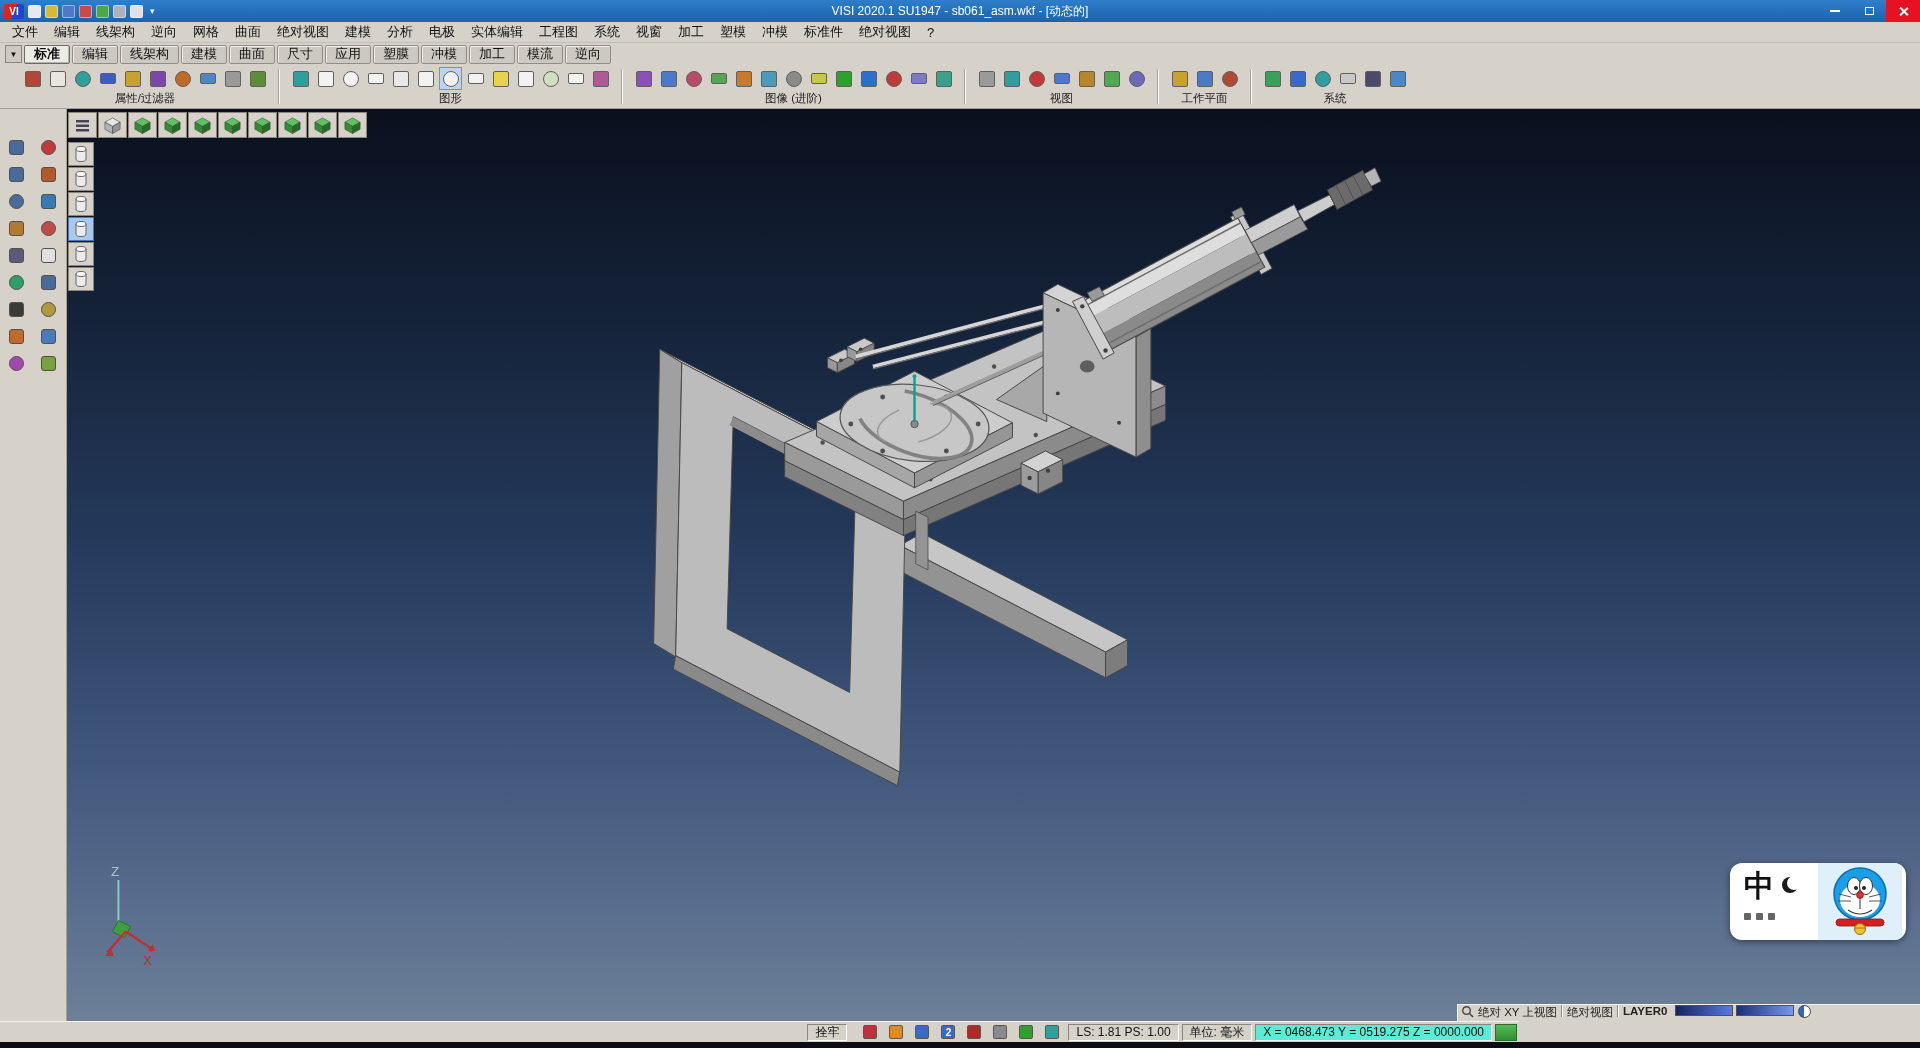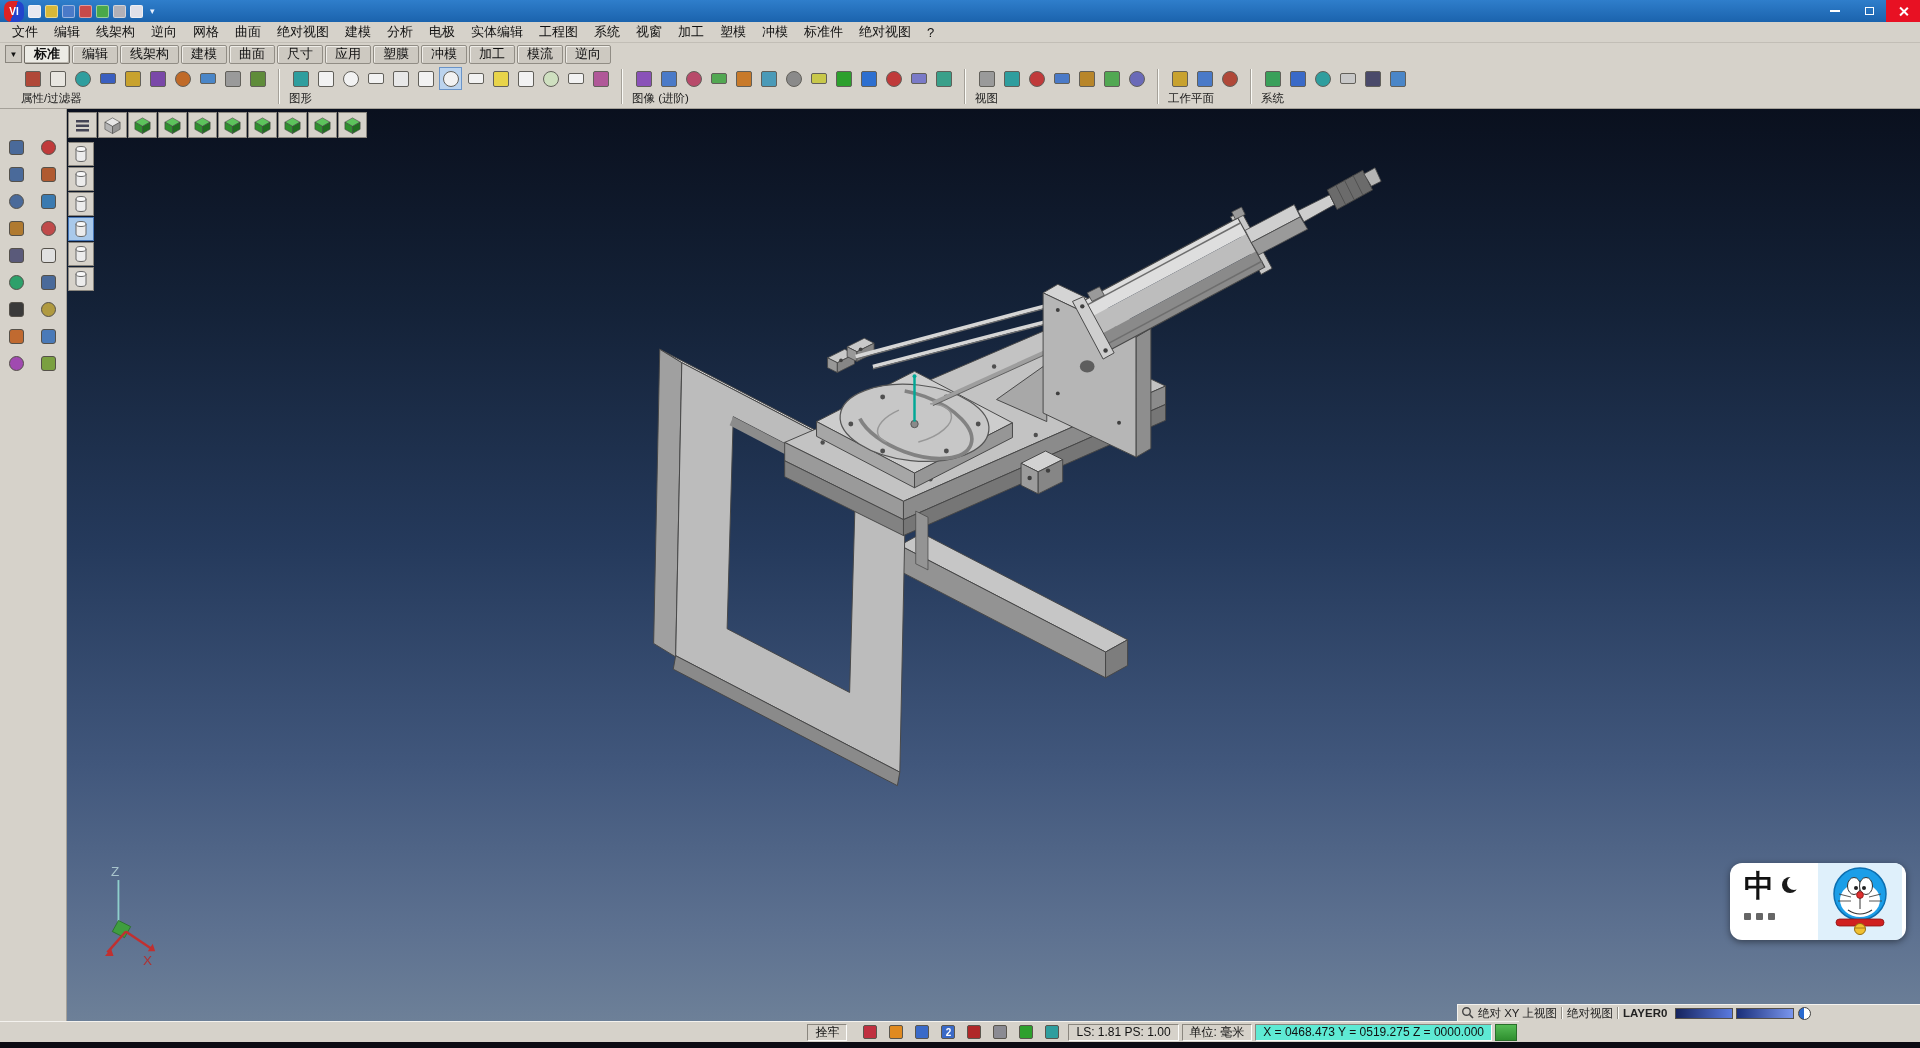--- a/index.html
+++ b/index.html
@@ -3,21 +3,21 @@
 <meta charset="utf-8">
 <style>
   *{margin:0;padding:0;box-sizing:border-box;user-select:none}
   html,body{width:1920px;height:1048px;overflow:hidden;background:#d6d2ca;
     font-family:"Liberation Sans","DejaVu Sans",sans-serif;font-size:13px;color:#111}
 
   
   .titlebar{position:absolute;left:0;top:0;width:1920px;height:22px;
     background:linear-gradient(#2f7ecb,#1b63ad);color:#fff;display:flex;align-items:center;z-index:20}
   .title-icons{display:flex;gap:4px;align-items:center;padding-left:4px;z-index:2}
-  .vi-logo{width:20px;height:21px;border-radius:7px;background:linear-gradient(110deg,#d22 50%,#24c 50%);
+  .vi-logo{width:20px;height:15px;border-radius:2px;background:linear-gradient(110deg,#d22 50%,#24c 50%);
     color:#fff;font-size:10px;font-weight:bold;display:flex;align-items:center;justify-content:center}
   .qicon{width:13px;height:13px;border-radius:2px;border:1px solid rgba(255,255,255,.45);display:inline-block}
   .qdd{font-size:9px;padding-left:3px;color:#e8f0ff}
   .title-text{position:absolute;left:0;right:0;text-align:center;font-size:12px;pointer-events:none}
   .win-btns{margin-left:auto;display:flex;height:100%;z-index:2}
   .win-btn{width:34px;height:100%;display:flex;align-items:center;justify-content:center}
   .minbar{width:10px;height:2px;background:#fff}
   .maxbox{width:9px;height:8px;border:1px solid #fff}
   .win-close{background:#e81123}
   .closex{position:relative;width:11px;height:11px}
@@ -36,21 +36,21 @@
     display:flex;align-items:center;justify-content:center}
   .tab{height:19px;padding:1px 9px;border:1px solid #918d85;background:#cdc9c1;border-radius:2px;
     display:flex;align-items:center;box-shadow:inset 1px 1px 0 #efede8}
   .tab.active{background:#ecebe5;font-weight:bold;border-color:#6f6b63;box-shadow:inset -1px -1px 0 #b8b4ac}
 
   
   .toolbar{position:absolute;left:0;top:65px;width:1920px;height:44px;background:#d6d2ca;
     border-bottom:1px solid #a5a199;display:flex;align-items:stretch;padding-left:14px;z-index:20}
   .tb-group{display:flex;flex-direction:column;justify-content:space-between;padding:2px 7px 1px}
   .tb-icons{display:flex;gap:2px;align-items:center}
-  .tb-label{text-align:left;font-size:11.5px;color:#1c1c1c;padding-bottom:1px;white-space:nowrap}
+  .tb-label{text-align:center;font-size:11.5px;color:#1c1c1c;padding-bottom:1px;white-space:nowrap}
   .tb-sep{width:2px;margin:4px 2px;border-left:1px solid #a5a199;border-right:1px solid #fafaf6}
   .tb-icon{width:23px;height:23px;display:flex;align-items:center;justify-content:center;border:1px solid transparent}
   .tb-icon.active{background:#bcd4ee;border-color:#6a94c8}
   .glyph{width:16px;height:16px;border:1px solid #62605a;border-radius:2px;display:inline-block}
 
   
   .sidebar{position:absolute;left:0;top:109px;width:67px;height:912px;background:#d6d2ca;
     border-right:1px solid #a5a199;z-index:15}
   .side-grid{display:grid;grid-template-columns:28px 28px;gap:2px 4px;justify-content:center;padding-top:26px}
   .side-icon{width:27px;height:25px;display:flex;align-items:center;justify-content:center;border:1px solid transparent}
@@ -73,21 +73,21 @@
     box-shadow:0 2px 7px rgba(0,0,0,.45);display:flex;align-items:center;z-index:12;overflow:hidden}
   .ime-left{width:88px;height:100%;padding:8px 0 0 14px;position:relative}
   .ime-mode{font-size:30px;font-weight:bold;color:#111;line-height:30px;display:inline-block}
   .ime-moon{position:absolute;left:52px;top:12px}
   .ime-minis{position:absolute;left:14px;top:50px;display:flex;gap:5px}
   .ime-mini{width:7px;height:7px;background:#666;border-radius:1px;display:inline-block}
   .ime-right{width:84px;height:100%;background:#dff0fb;display:flex;align-items:center;justify-content:center}
 
   
   .status1{position:absolute;left:1457px;top:1004px;width:463px;height:17px;background:#d6d2ca;
-    border-top:1px solid #f4f2ee;border-left:1px solid #f4f2ee;display:flex;align-items:center;
+    border-top:1px solid #f4f2ee;border-left:1px solid #f4f2ee;display:flex;align-items:flex-start;
     font-size:11.5px;z-index:14;padding:0 3px;gap:4px;color:#222}
   .s1-sep{width:1px;height:12px;border-left:1px solid #918d85;border-right:1px solid #fafaf6}
   .layer-name{font-weight:bold}
   .swatches{display:flex;gap:3px;margin-left:4px}
   .swatch{width:58px;height:11px;border:1px solid #55514a;display:inline-block}
   .mini-globe{width:13px;height:13px;border-radius:50%;border:1px solid #444;
     background:linear-gradient(90deg,#2a6ad0 50%,#fff 50%)}
 
   
   .status2{position:absolute;left:0;top:1021px;width:1519px;height:21px;background:#d6d2ca;
@@ -113,20 +113,21 @@
     <span class="vi-logo">VI</span>
   <span class="qicon" style="background: rgb(232, 232, 240);"></span>
       <span class="qicon" style="background: rgb(216, 184, 56);"></span>
       <span class="qicon" style="background: rgb(74, 122, 200);"></span>
       <span class="qicon" style="background: rgb(200, 74, 74);"></span>
       <span class="qicon" style="background: rgb(74, 168, 74);"></span>
       <span class="qicon" style="background: rgb(176, 176, 184);"></span>
       <span class="qicon" style="background: rgb(224, 224, 232);"></span>
       <span class="qdd">▾</span>
     </div>
+  <div class="title-text">VISI 2020.1 SU1947 - sb061_asm.wkf - [动态的]</div>
   <div class="win-btns">
     <span class="win-btn">
         <span class="minbar"></span>
       </span>
     <span class="win-btn">
         <span class="maxbox"></span>
       </span>
     <span class="win-btn win-close">
         <span class="closex"></span>
       </span>

